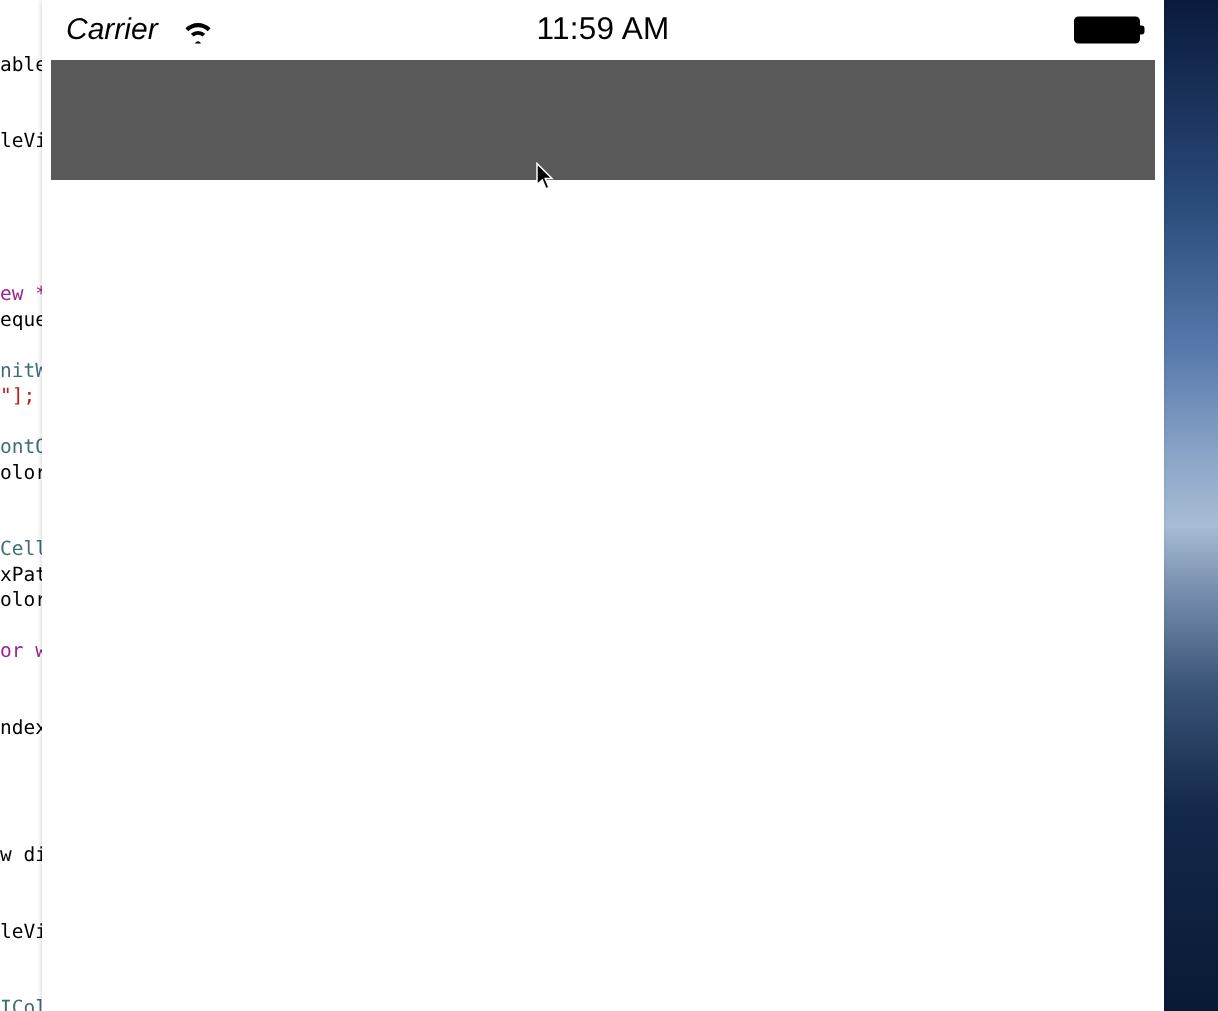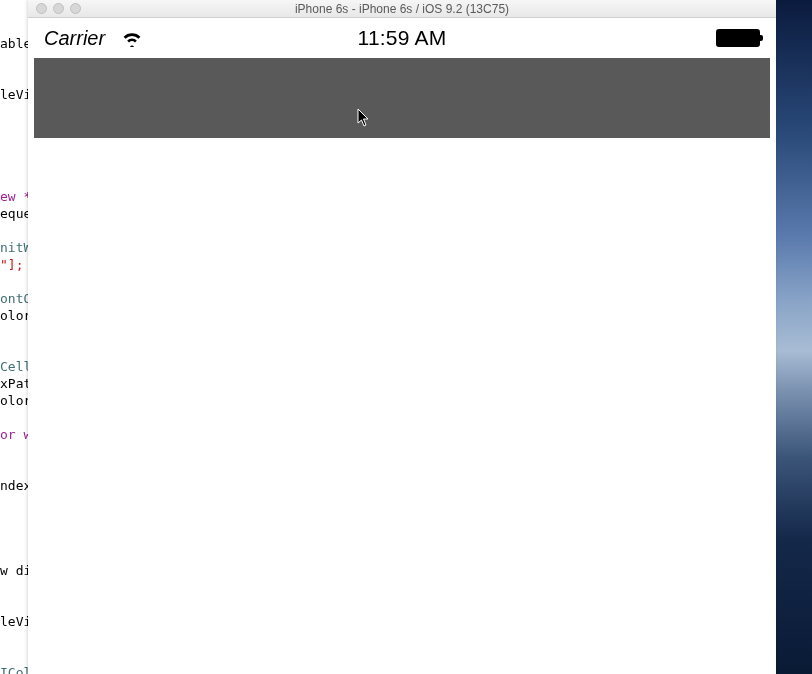--- a/index.html
+++ b/index.html
@@ -147,28 +147,20 @@
     }
   </style>
 </head>
 <body>
 
 <div class="desktop-bg"></div>
 
 <div class="xcode-bg" id="xcode-lines"><div style="height: 35px;"></div><span class="line black">ableVi</span><span class="line "></span><span class="line "></span><span class="line black">leVi</span><span class="line "></span><span class="line "></span><span class="line "></span><span class="line "></span><span class="line "></span><span class="line purple">ew *</span><span class="line black">eque</span><span class="line "></span><span class="line teal">nitW</span><span class="line red">"];</span><span class="line "></span><span class="line teal">ontO</span><span class="line black">olor</span><span class="line "></span><span class="line "></span><span class="line teal">Cell</span><span class="line black">xPat</span><span class="line black">olor</span><span class="line "></span><span class="line purple">or w</span><span class="line "></span><span class="line "></span><span class="line black">ndex</span><span class="line "></span><span class="line "></span><span class="line "></span><span class="line "></span><span class="line black">w di</span><span class="line "></span><span class="line "></span><span class="line black">leVi</span><span class="line "></span><span class="line "></span><span class="line teal">ICol</span></div>
 
 <div class="simulator">
-  <div class="titlebar">
-    <div class="traffic">
-      <span></span>
-      <span></span>
-      <span></span>
-    </div>
-    <div class="titlebar-title">iPhone 6s - iPhone 6s / iOS 9.2 (13C75)</div>
-  </div>
 
   <div class="device-screen">
     <div class="statusbar">
       <div class="carrier-group">
         <span>Carrier</span>
         <span class="wifi-icon">
           <svg width="22" height="18" viewBox="0 0 22 18">
             <path d="M11 16.5 a2 2 0 1 0 0.001 0 Z" fill="#000"></path>
             <path d="M6.2 11.5 a7 7 0 0 1 9.6 0 l-1.8 1.9 a4.3 4.3 0 0 0 -6 0 Z" fill="#000"></path>
             <path d="M2.6 7.8 a12 12 0 0 1 16.8 0 l-1.9 1.95 a9.3 9.3 0 0 0 -13 0 Z" fill="#000"></path>

